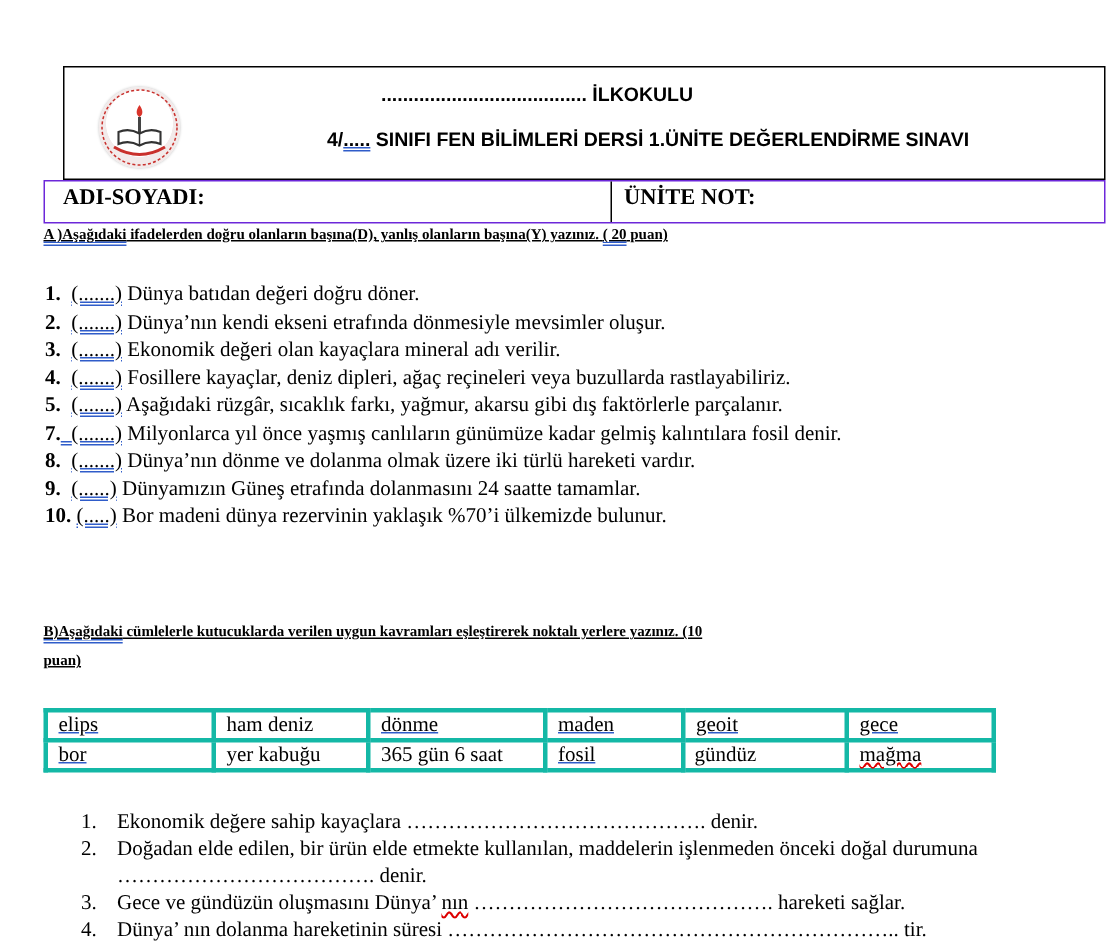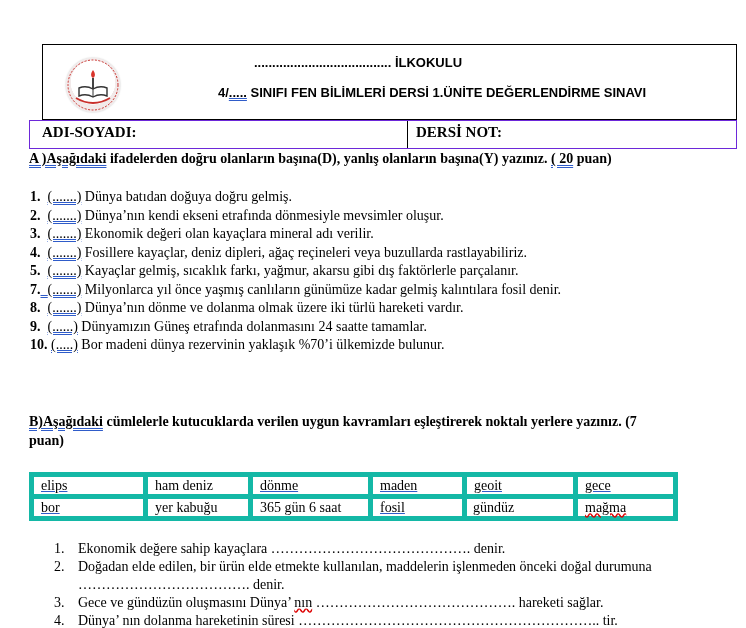--- a/index.html
+++ b/index.html
@@ -25,31 +25,31 @@
     .dbl-ul { text-decoration: underline; text-decoration-style: double; text-decoration-color: #2f5cc9; }
     .id-table {
       left: 29px; top: 120px; width: 708px; height: 29px;
       border: 1px solid #6d28d9; box-sizing: border-box; display: flex;
     }
     .id-cell {
       font-weight: bold; font-size: 15px; padding-left: 12px; line-height: 22px;
       box-sizing: border-box; font-family: "Liberation Serif", serif;
     }
     .id-cell + .id-cell { border-left: 1px solid #000; padding-left: 8px; }
-    .section-title { font-weight: bold; font-size: 14px; white-space: nowrap; }
+    .section-title { font-weight: bold; font-size: 10px; white-space: nowrap; text-decoration: underline; }
     .blue-ul { text-decoration: underline; text-decoration-style: double; text-decoration-color: #2f5cc9; text-underline-offset: 2px; }
     .q-list { left: 30px; top: 188px; font-size: 14px; line-height: 18.5px; }
     .q-row { white-space: nowrap; }
     .q-num { font-weight: bold; }
     .blank { color: #000; }
     .word-table {
       left: 29px; top: 472px; border-collapse: collapse; font-size: 14px;
     }
     .word-table td {
-      border: 5px solid #14b8a6; padding: 0 7px; height: 17px; line-height: 16px;
+      border: 3px solid #14b8a6; padding: 0 7px; height: 17px; line-height: 16px;
     }
     .word-table td .w-ul { text-decoration: underline; text-decoration-color: #2f5cc9; }
     .word-table td .w-wavy { text-decoration: underline wavy #d00; }
     .fill-list { left: 54px; top: 540px; font-size: 14px; line-height: 18px; }
     .fill-row { white-space: nowrap; display: flex; }
     .fill-num { width: 24px; }
     .wavy { text-decoration: underline wavy #d00; margin-top: 43px; }
   </style>
 </head>
 <body>
@@ -74,42 +74,42 @@
 
 <div class="abs header-line" style="left:218px; top:85px;">
   <span>4/</span><span class="dbl-ul">.....</span><span> SINIFI FEN BİLİMLERİ DERSİ 1.ÜNİTE DEĞERLENDİRME SINAVI</span>
 </div>
 
 <div class="abs id-table">
   <div class="id-cell" style="width:377px;">
     <span>ADI-SOYADI:</span>
   </div>
   <div class="id-cell" style="flex:1;">
-    <span>DERSİ NOT:</span>
+    <span>ÜNİTE NOT:</span>
   </div>
 </div>
 
 <div class="abs section-title" style="left:29px; top:151px;">
   <span class="blue-ul">A )Aşağıdaki</span><span> ifadelerden doğru olanların başına(D), yanlış olanların başına(Y) yazınız.  </span><span class="blue-ul">( 20</span><span> puan)</span>
 </div>
 
 <div class="abs q-list">
-  <div class="q-row"><span class="q-num">1.</span>&nbsp;&nbsp;<span class="blank dbl-ul">(.......)</span><span> Dünya batıdan doğuya doğru gelmiş.</span></div>
+  <div class="q-row"><span class="q-num">1.</span>&nbsp;&nbsp;<span class="blank dbl-ul">(.......)</span><span> Dünya batıdan değeri doğru döner.</span></div>
   <div class="q-row"><span class="q-num">2.</span>&nbsp;&nbsp;<span class="blank dbl-ul">(.......)</span><span> Dünya’nın kendi ekseni etrafında dönmesiyle mevsimler oluşur.</span></div>
   <div class="q-row"><span class="q-num">3.</span>&nbsp;&nbsp;<span class="blank dbl-ul">(.......)</span><span> Ekonomik değeri olan kayaçlara mineral adı verilir.</span></div>
   <div class="q-row"><span class="q-num">4.</span>&nbsp;&nbsp;<span class="blank dbl-ul">(.......)</span><span> Fosillere kayaçlar, deniz dipleri, ağaç reçineleri veya buzullarda rastlayabiliriz.</span></div>
-  <div class="q-row"><span class="q-num">5.</span>&nbsp;&nbsp;<span class="blank dbl-ul">(.......)</span><span> Kayaçlar gelmiş, sıcaklık farkı, yağmur, akarsu gibi dış faktörlerle parçalanır.</span></div>
+  <div class="q-row"><span class="q-num">5.</span>&nbsp;&nbsp;<span class="blank dbl-ul">(.......)</span><span> Aşağıdaki rüzgâr, sıcaklık farkı, yağmur, akarsu gibi dış faktörlerle parçalanır.</span></div>
   <div class="q-row"><span class="q-num">7.</span><span class="blank dbl-ul">&nbsp;&nbsp;<span>(.......)</span></span><span>  Milyonlarca yıl önce yaşmış canlıların günümüze kadar gelmiş kalıntılara fosil denir.</span></div>
   <div class="q-row"><span class="q-num">8.</span>&nbsp;&nbsp;<span class="blank dbl-ul">(.......)</span><span> Dünya’nın dönme ve dolanma olmak üzere iki türlü hareketi vardır.</span></div>
   <div class="q-row"><span class="q-num">9.</span>&nbsp;&nbsp;<span class="blank dbl-ul">(......)</span><span>  Dünyamızın Güneş etrafında dolanmasını 24 saatte tamamlar.</span></div>
   <div class="q-row"><span class="q-num">10.</span>&nbsp;<span class="blank dbl-ul">(.....)</span><span>  Bor madeni dünya rezervinin yaklaşık %70’i ülkemizde bulunur.</span></div>
 </div>
 
 <div class="abs section-title" style="left:29px; top:412px; line-height:19px;">
-  <div><span class="blue-ul">B)Aşağıdaki</span><span> cümlelerle kutucuklarda verilen uygun kavramları eşleştirerek noktalı yerlere yazınız. (7</span></div>
+  <div><span class="blue-ul">B)Aşağıdaki</span><span> cümlelerle kutucuklarda verilen uygun kavramları eşleştirerek noktalı yerlere yazınız. (10</span></div>
   <div>puan)</div>
 </div>
 
 <table class="abs word-table">
   <tbody>
       <tr>
     <td style="width:95px;"><span class="w-ul">elips</span></td>
     <td style="width:86px;"><span>ham deniz</span></td>
     <td style="width:101px;"><span class="w-ul">dönme</span></td>
     <td style="width:75px;"><span class="w-ul">maden</span></td>

